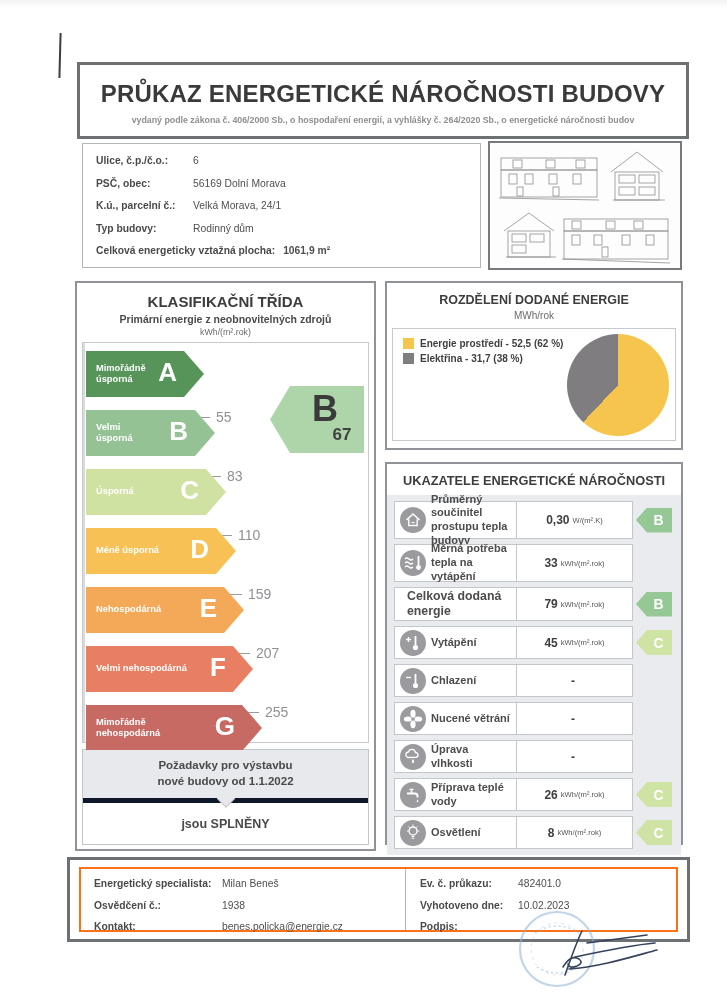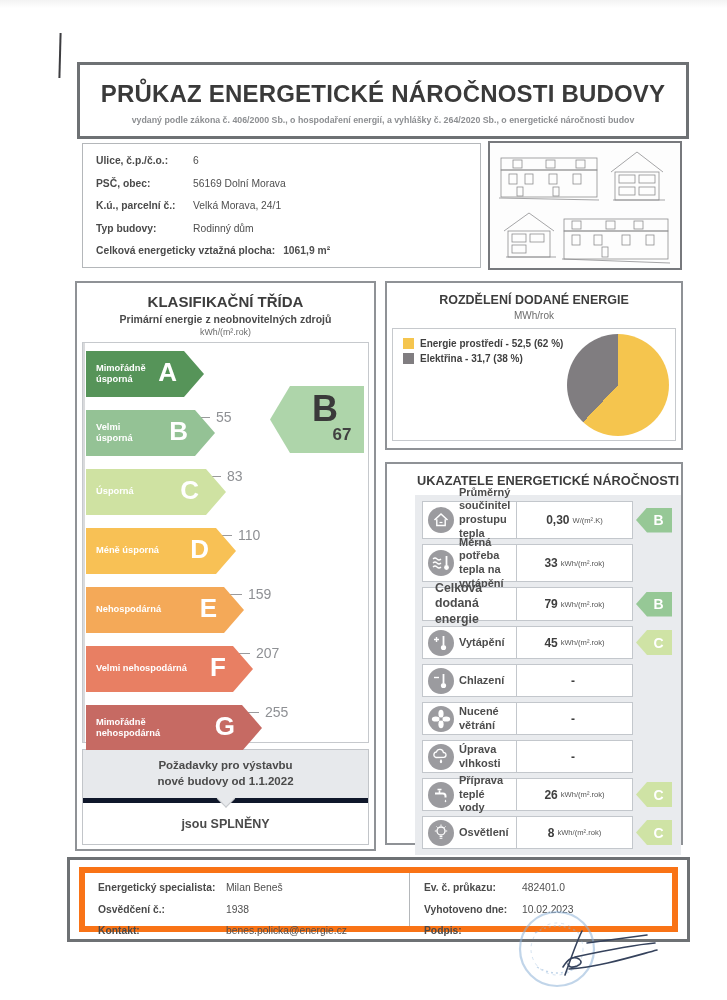--- a/index.html
+++ b/index.html
@@ -27,21 +27,21 @@
   .info-row.wide .lbl { width:auto; margin-right:8px; }
   .info-row.wide .val { font-weight:bold; }
 
   
   .sketch-box { position:absolute; left:488px; top:141px; width:194px; height:129px; border:2px solid #77797d; background:#fdfdfd; }
 
   
   .panel { position:absolute; border:2px solid #8f9296; background:#fff; }
   .class-panel { left:75px; top:281px; width:301px; height:570px; padding-top:10px; }
   .pie-panel   { left:385px; top:281px; width:298px; height:169px; padding-top:10px; }
-  .ind-panel   { left:385px; top:462px; width:298px; height:383px; display:flex; flex-direction:column;padding-left:28px; }
+  .ind-panel   { left:385px; top:462px; width:298px; height:383px; display:flex; flex-direction:column; }
 
   .panel-title { text-align:center; font-weight:bold; color:#3d3d3d; }
   .class-panel .panel-title { font-size:15px; }
   .class-sub { text-align:center; font-weight:bold; font-size:10.5px; color:#4a4a4a; margin-top:3px; }
   .class-unit { text-align:center; font-size:8.8px; color:#6b6b6b; margin-top:2px; }
 
   
   .chart-box { width:287px; height:401px; border:1px solid #c6c9cd; margin:5px auto 0; padding:8px 0 0 3px; position:relative; background:#fff; box-shadow:2px 0 0 #d9dadc inset; }
   .class-row { position:relative; height:46px; margin-bottom:13px; }
   .class-row:nth-of-type(1){ --w:118px; } .class-row:nth-of-type(2){ --w:129px; }
@@ -91,21 +91,21 @@
   .total .label-cell { font-size:12.3px; padding-left:12px; }
   .value-cell { width:116px; flex:none; border-left:1px solid #c3c7cc; align-self:stretch; display:flex; align-items:center; justify-content:center; }
   .value-cell .val { font-size:12px; font-weight:bold; color:#3e3e3e; }
   .value-cell .unit { font-size:7.6px; color:#555; margin-left:3px; }
   .badge-slot { width:42px; flex:none; display:flex; align-items:center; justify-content:flex-start; padding-left:3px; }
   .badge { width:36px; height:25px; clip-path:polygon(11px 0, 100% 0, 100% 100%, 11px 100%, 0 50%);
            color:#fff; font-weight:bold; font-size:14px; display:flex; align-items:center; justify-content:center; padding-left:9px; }
 
   
   .footer-box { position:absolute; left:67px; top:857px; width:623px; height:85px; border:3px solid #6e7174; background:#fff; padding:7px 9px; }
-  .footer-inner { width:100%; height:100%; border:6px solid #f97316; display:flex; }
+  .footer-inner { width:100%; height:100%; border:2px solid #f97316; display:flex; }
   .f-col { padding:9px 0 0 13px; }
   .f-left { width:325px; flex:none; border-right:1px solid #b4b7ba; }
   .f-right { flex:1; padding-left:14px; }
   .f-row { display:flex; font-size:10.3px; height:21.5px; }
   .f-row .lbl { font-weight:bold; color:#4a4a4a; flex:none; }
   .f-left .lbl { width:128px; }
   .f-right .lbl { width:98px; }
   .f-row .val { color:#4f4f4f; }
 
   .stamp { position:absolute; left:445px; top:893px; width:225px; height:107px; }

